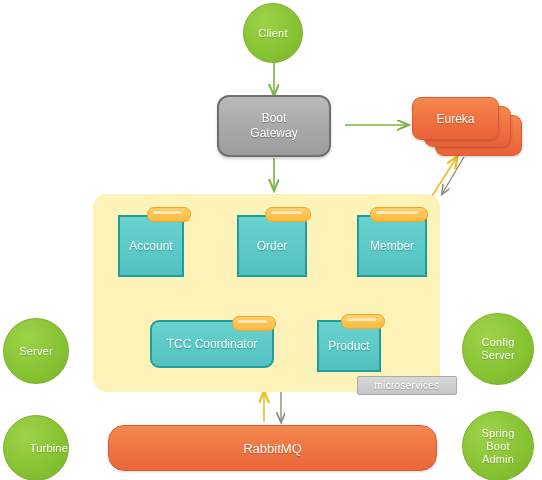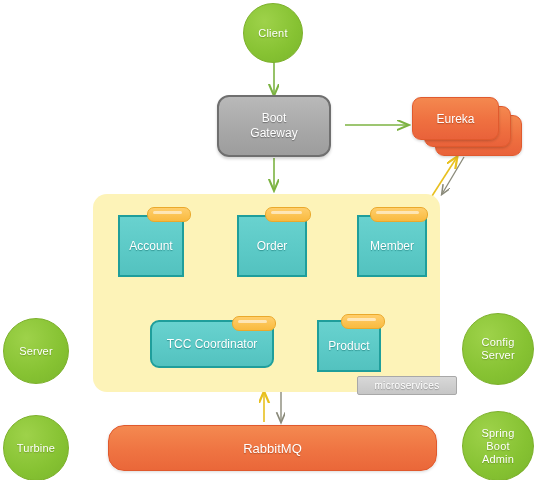--- a/index.html
+++ b/index.html
@@ -204,21 +204,21 @@
   </div>
 
   <div class="rabbit" style="left:108px;top:425px;width:327px;height:44px;">
     <span>RabbitMQ</span>
   </div>
 
   <div class="node circle" style="left:3px;top:318px;width:66px;height:66px;">
     <span>Server</span>
   </div>
 
-  <div class="node circle" style="left:3px;top:415px;width:66px;height:66px;">
+  <div class="node circle" style="left:3px;top:415px;width:66px;height:66px;align-items:flex-end;">
     <span>Turbine</span>
   </div>
 
   <div class="node circle" style="left:462px;top:313px;width:72px;height:72px;">
     <span>Config</span>
     <span>Server</span>
   </div>
 
   <div class="node circle" style="left:462px;top:411px;width:72px;height:70px;">
     <span>Spring</span>

